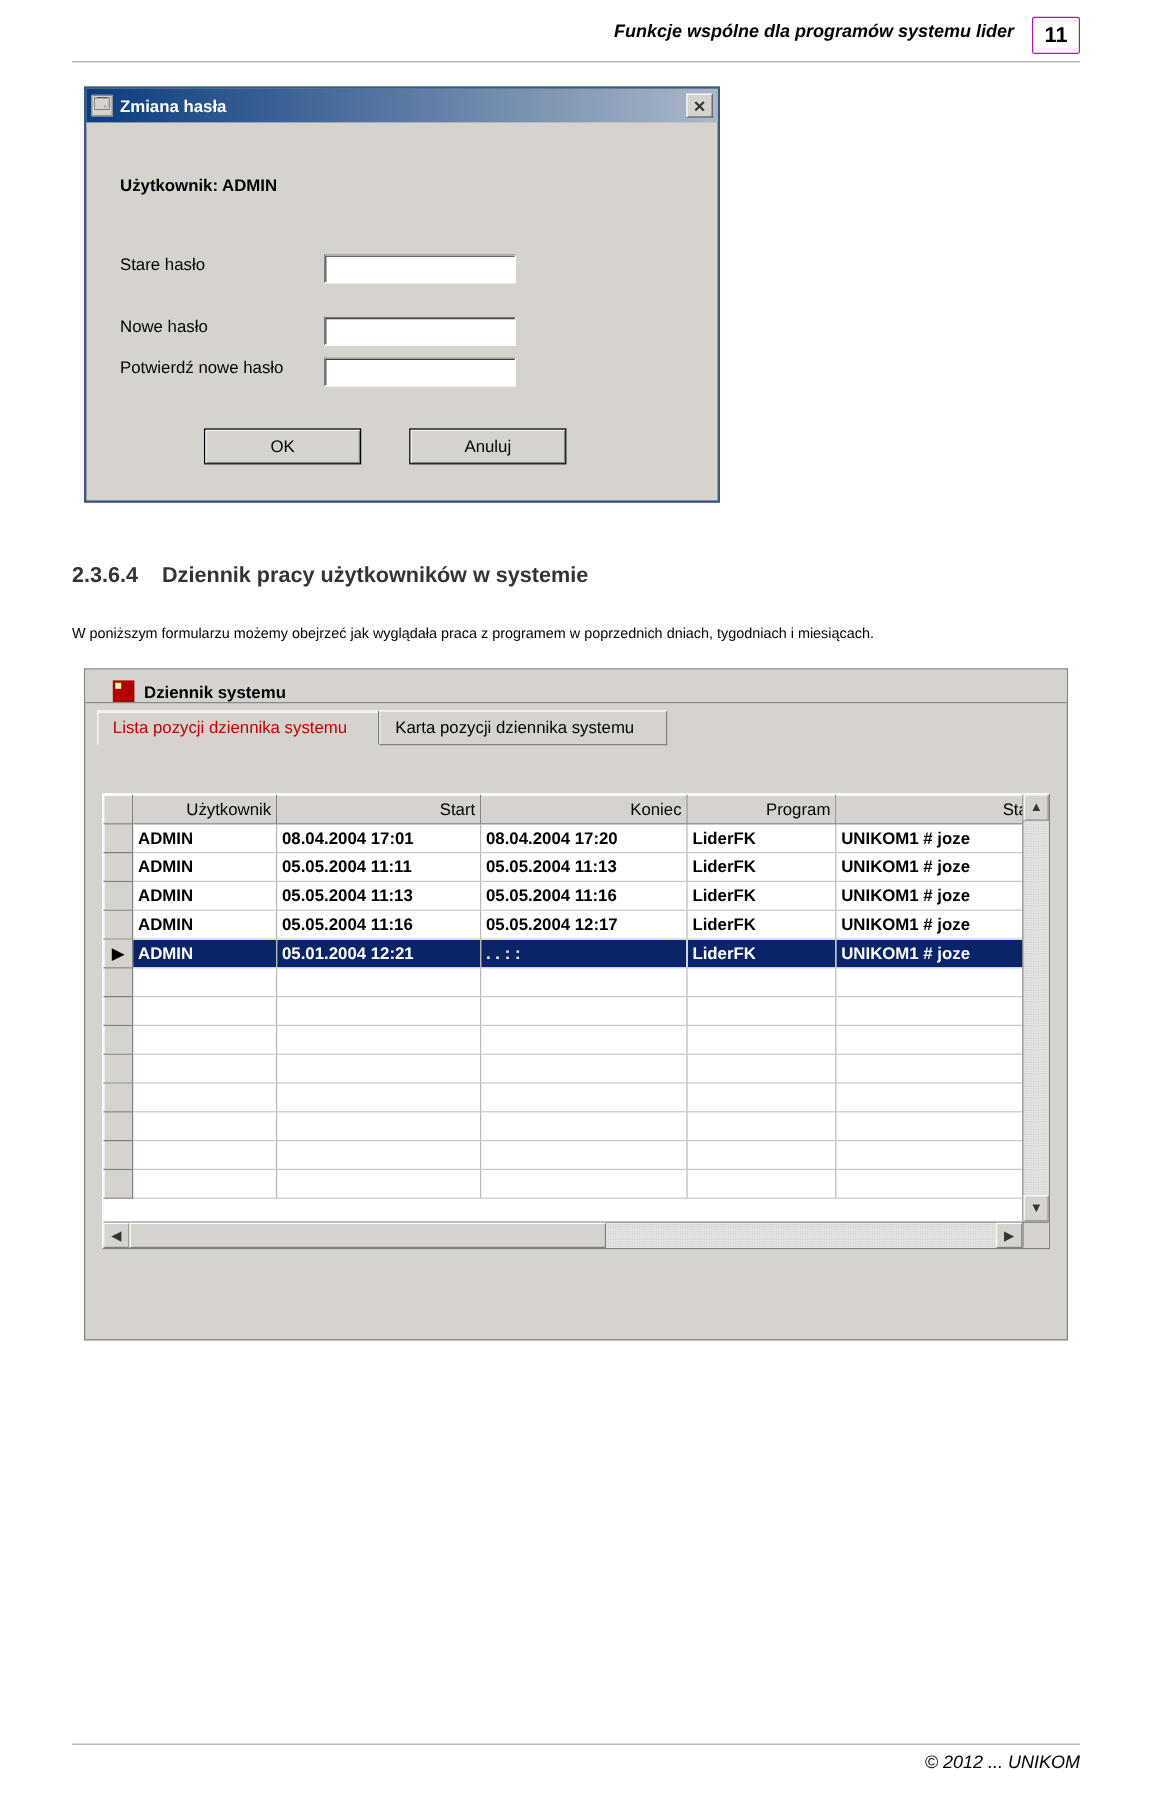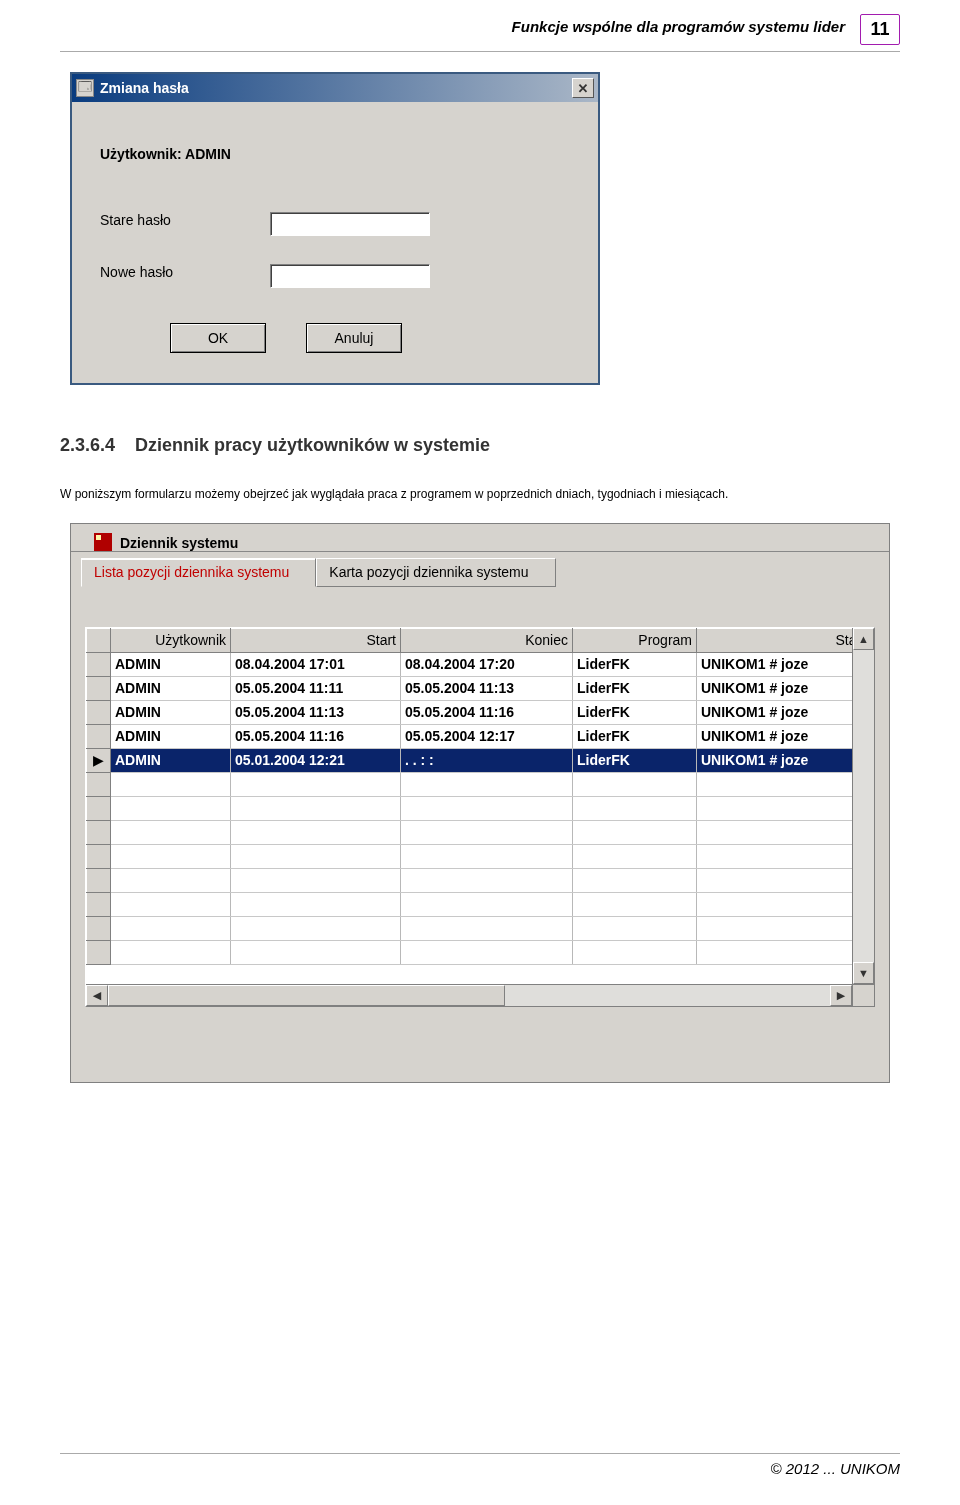--- a/index.html
+++ b/index.html
@@ -104,21 +104,21 @@
     font-size: 13px;
     padding: 2px 4px;
     color: #000;
   }
   .button-row {
     margin-top: 35px;
     display: flex; gap: 40px;
     padding-left: 70px;
   }
   .win-btn {
-    width: 96px; height: 30px;
+    width: 131px; height: 30px;
     background: #d6d3ce;
     border: 1px solid #000;
     box-shadow: inset 1px 1px 0 #fff, inset -1px -1px 0 #808080;
     font-size: 14px;
     cursor: pointer;
     padding: 0;
   }
 
   
   .sect-heading {
@@ -318,20 +318,24 @@
     </div>
     <div class="dialog-body">
       <div class="user-line">Użytkownik: ADMIN</div>
 
       <div class="form-row spaced-after">
         <div class="form-label">Stare hasło</div>
         <input class="form-input" type="password" style="">
       </div>
       <div class="form-row">
         <div class="form-label">Nowe hasło</div>
+        <input class="form-input" type="password" style="">
+      </div>
+      <div class="form-row">
+        <div class="form-label">Potwierdź nowe hasło</div>
         <input class="form-input" type="password" style="">
       </div>
 
       <div class="button-row">
         <button class="win-btn">OK</button>
         <button class="win-btn">Anuluj</button>
       </div>
     </div>
   </div>
 

